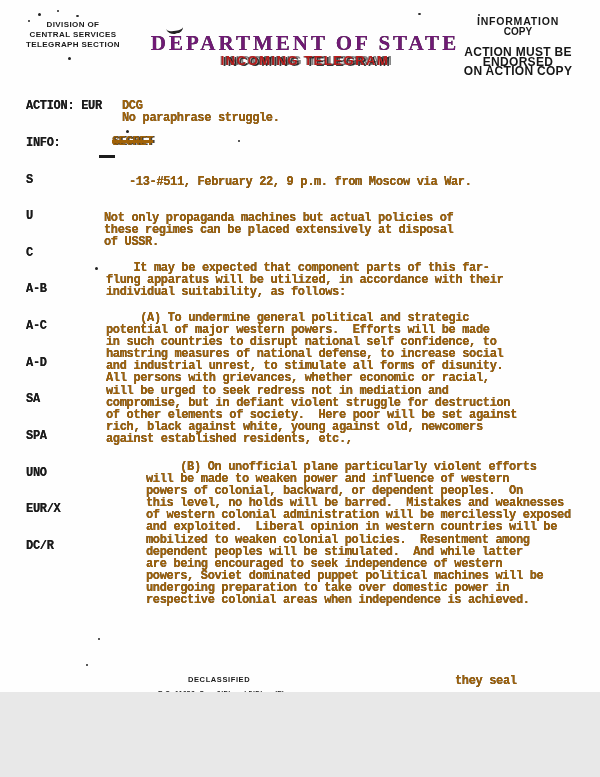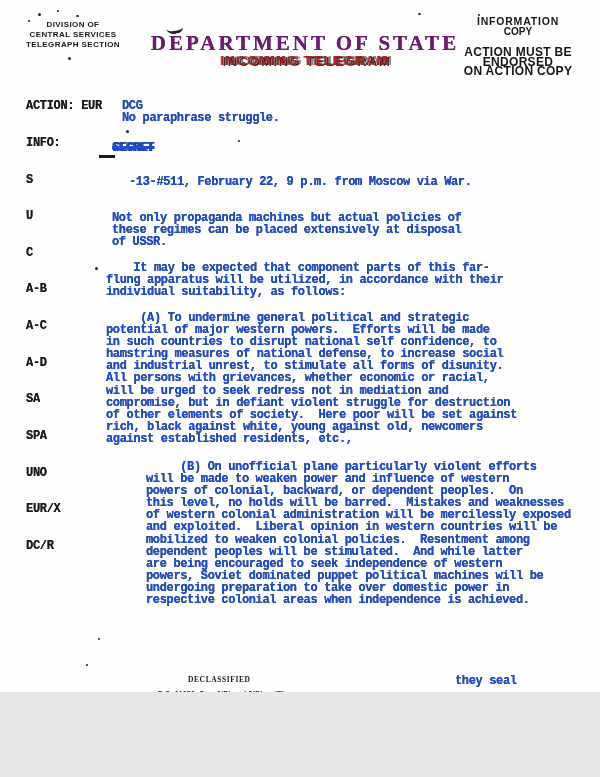--- a/index.html
+++ b/index.html
@@ -55,42 +55,42 @@
     white-space:pre;letter-spacing:-.3px;
     text-shadow:0 0 .4px rgba(20,20,20,.9);
   }
   
   .tw{
     position:absolute;
     font-size:12px;font-weight:bold;line-height:12.1px;
     letter-spacing:-.35px;
     white-space:pre-wrap;
     text-shadow:0 0 .4px rgba(20,20,20,.9);
-    color:#1d4ed8;
+    color:#a16207;
   }
   .dcg-block{left:122px;top:100px;}
   .secret{
-    left:112px;top:142px;
+    left:112px;top:136px;
     text-decoration:line-through;
     text-decoration-thickness:2.5px;
     filter:blur(.3px);
     text-shadow:1.5px 0 0 rgba(20,20,20,.8),0 0 .4px rgba(20,20,20,.9);
   }
   .secret-dash{position:absolute;left:99px;top:155px;width:16px;height:2.5px;background:#1b1b1b;}
   .dateline{left:117px;top:176px;margin-left:12px;}
-  .para-1{left:112px;top:212px;width:470px;}
+  .para-1{left:104px;top:212px;width:470px;}
   .para-2{left:106px;top:262px;width:478px;}
   .para-a{left:106px;top:312px;width:478px;}
   .para-b{left:106px;top:461px;width:478px;margin-left:40px;}
   .para-c{left:106px;top:619px;width:478px;}
   .catchword{left:455px;top:675px;}
   
   .declassified{
     position:absolute;left:188px;top:675px;
-    font-family:Liberation Serif, serif;
+    font-family:Liberation Sans, sans-serif;
     font-weight:bold;font-size:7.5px;letter-spacing:.6px;
     color:#1a1a1a;filter:blur(.3px);
   }
   .eo-line{
     position:absolute;left:158px;top:690px;
     font-family:"Liberation Sans","DejaVu Sans",sans-serif;
     font-weight:bold;font-size:6.8px;letter-spacing:.3px;
     color:#1a1a1a;filter:blur(.3px);
   }
   .scribble{

